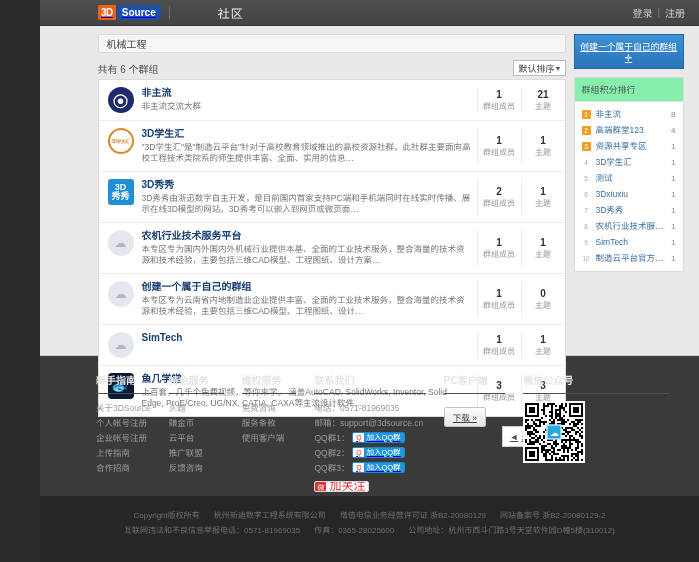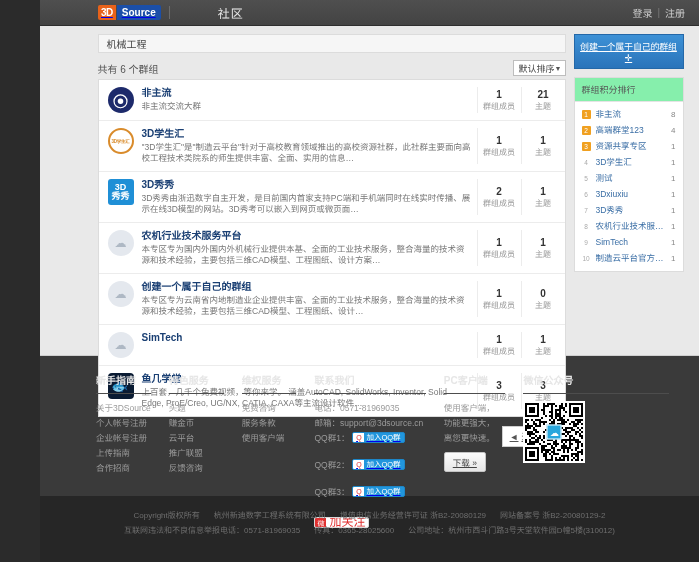--- a/index.html
+++ b/index.html
@@ -196,21 +196,21 @@
   .fcol.c4 { width: 148px; }
   .fcol.c5 { width: 90px; }
   .fcol.c6 { width: 170px; padding-right: 0; }
   .fhd {
     color: #e6e6e6; font-size: 10px; font-weight: bold;
     padding-bottom: 6px; margin-bottom: 7px;
     border-bottom: 1px solid #4d4d4d;
   }
   .flink { display: block; color: #9a9a9a; font-size: 8.5px; line-height: 15px; text-decoration: none; }
   .ftext { color: #9a9a9a; font-size: 8.5px; line-height: 15px; }
-  .qq-row { display: flex; align-items: center; gap: 3px; margin-bottom: 15px; }
+  .qq-row { display: flex; align-items: center; gap: 3px; margin-bottom: 3px; }
   .qq-lab { color: #9a9a9a; font-size: 8.5px; }
   .qq-btn {
     display: inline-flex; align-items: center;
     background: #2196dd; border: 1px solid #1d86c7;
     border-radius: 2px; height: 11px;
     padding: 0 3px 0 0; overflow: hidden;
   }
   .qq-ico {
     width: 11px; height: 11px; background: #fff;
     display: flex; align-items: center; justify-content: center;
@@ -540,25 +540,20 @@
           </div>
         </div>
       <a class="weibo-btn" href="#">
         <span class="weibo-ico">微</span>
         <span class="weibo-txt">加关注</span>
       </a>
     </div>
 
     <div class="fcol c5">
       <div class="fhd">PC客户端</div>
-      <div id="f-pc">
-          <div class="ftext">使用客户端，</div>
-          <div class="ftext">功能更强大，</div>
-          <div class="ftext">离您更快速。</div>
-        </div>
       <a class="dl-btn" href="#">下载 »</a>
     </div>
 
     <div class="fcol c6">
       <div class="fhd">微信公众号</div>
       <div class="qr-area">
         <div class="qr">
           <svg id="qr-svg" width="58" height="58" viewBox="0 0 29 29" shape-rendering="crispEdges">
               <rect width="29" height="29" fill="#fff"></rect>
               <path d="M0 0h1v1h-1zM1 0h1v1h-1zM2 0h1v1h-1zM3 0h1v1h-1zM4 0h1v1h-1zM5 0h1v1h-1zM6 0h1v1h-1zM9 0h1v1h-1zM11 0h1v1h-1zM12 0h1v1h-1zM13 0h1v1h-1zM14 0h1v1h-1zM18 0h1v1h-1zM20 0h1v1h-1zM22 0h1v1h-1zM23 0h1v1h-1zM24 0h1v1h-1zM25 0h1v1h-1zM26 0h1v1h-1zM27 0h1v1h-1zM28 0h1v1h-1zM0 1h1v1h-1zM6 1h1v1h-1zM9 1h1v1h-1zM10 1h1v1h-1zM11 1h1v1h-1zM13 1h1v1h-1zM15 1h1v1h-1zM17 1h1v1h-1zM18 1h1v1h-1zM20 1h1v1h-1zM22 1h1v1h-1zM28 1h1v1h-1zM0 2h1v1h-1zM2 2h1v1h-1zM3 2h1v1h-1zM4 2h1v1h-1zM6 2h1v1h-1zM9 2h1v1h-1zM13 2h1v1h-1zM17 2h1v1h-1zM18 2h1v1h-1zM19 2h1v1h-1zM22 2h1v1h-1zM24 2h1v1h-1zM25 2h1v1h-1zM26 2h1v1h-1zM28 2h1v1h-1zM0 3h1v1h-1zM2 3h1v1h-1zM3 3h1v1h-1zM4 3h1v1h-1zM6 3h1v1h-1zM8 3h1v1h-1zM9 3h1v1h-1zM13 3h1v1h-1zM15 3h1v1h-1zM16 3h1v1h-1zM17 3h1v1h-1zM19 3h1v1h-1zM22 3h1v1h-1zM24 3h1v1h-1zM25 3h1v1h-1zM26 3h1v1h-1zM28 3h1v1h-1zM0 4h1v1h-1zM2 4h1v1h-1zM3 4h1v1h-1zM4 4h1v1h-1zM6 4h1v1h-1zM9 4h1v1h-1zM12 4h1v1h-1zM13 4h1v1h-1zM15 4h1v1h-1zM17 4h1v1h-1zM20 4h1v1h-1zM22 4h1v1h-1zM24 4h1v1h-1zM25 4h1v1h-1zM26 4h1v1h-1zM28 4h1v1h-1zM0 5h1v1h-1zM6 5h1v1h-1zM9 5h1v1h-1zM13 5h1v1h-1zM15 5h1v1h-1zM16 5h1v1h-1zM17 5h1v1h-1zM22 5h1v1h-1zM28 5h1v1h-1zM0 6h1v1h-1zM1 6h1v1h-1zM2 6h1v1h-1zM3 6h1v1h-1zM4 6h1v1h-1zM5 6h1v1h-1zM6 6h1v1h-1zM10 6h1v1h-1zM12 6h1v1h-1zM13 6h1v1h-1zM15 6h1v1h-1zM16 6h1v1h-1zM17 6h1v1h-1zM19 6h1v1h-1zM22 6h1v1h-1zM23 6h1v1h-1zM24 6h1v1h-1zM25 6h1v1h-1zM26 6h1v1h-1zM27 6h1v1h-1zM28 6h1v1h-1zM8 7h1v1h-1zM13 7h1v1h-1zM15 7h1v1h-1zM17 7h1v1h-1zM18 7h1v1h-1zM0 8h1v1h-1zM1 8h1v1h-1zM3 8h1v1h-1zM5 8h1v1h-1zM6 8h1v1h-1zM7 8h1v1h-1zM12 8h1v1h-1zM14 8h1v1h-1zM16 8h1v1h-1zM17 8h1v1h-1zM18 8h1v1h-1zM19 8h1v1h-1zM21 8h1v1h-1zM25 8h1v1h-1zM26 8h1v1h-1zM27 8h1v1h-1zM28 8h1v1h-1zM0 9h1v1h-1zM4 9h1v1h-1zM7 9h1v1h-1zM8 9h1v1h-1zM9 9h1v1h-1zM10 9h1v1h-1zM13 9h1v1h-1zM14 9h1v1h-1zM18 9h1v1h-1zM19 9h1v1h-1zM20 9h1v1h-1zM23 9h1v1h-1zM24 9h1v1h-1zM26 9h1v1h-1zM27 9h1v1h-1zM1 10h1v1h-1zM4 10h1v1h-1zM5 10h1v1h-1zM7 10h1v1h-1zM9 10h1v1h-1zM12 10h1v1h-1zM13 10h1v1h-1zM14 10h1v1h-1zM16 10h1v1h-1zM17 10h1v1h-1zM18 10h1v1h-1zM19 10h1v1h-1zM22 10h1v1h-1zM24 10h1v1h-1zM25 10h1v1h-1zM26 10h1v1h-1zM28 10h1v1h-1zM0 11h1v1h-1zM1 11h1v1h-1zM2 11h1v1h-1zM3 11h1v1h-1zM5 11h1v1h-1zM6 11h1v1h-1zM7 11h1v1h-1zM11 11h1v1h-1zM16 11h1v1h-1zM24 11h1v1h-1zM25 11h1v1h-1zM0 12h1v1h-1zM1 12h1v1h-1zM2 12h1v1h-1zM4 12h1v1h-1zM12 12h1v1h-1zM15 12h1v1h-1zM16 12h1v1h-1zM18 12h1v1h-1zM20 12h1v1h-1zM21 12h1v1h-1zM22 12h1v1h-1zM23 12h1v1h-1zM26 12h1v1h-1zM28 12h1v1h-1zM0 13h1v1h-1zM4 13h1v1h-1zM5 13h1v1h-1zM10 13h1v1h-1zM12 13h1v1h-1zM13 13h1v1h-1zM15 13h1v1h-1zM17 13h1v1h-1zM19 13h1v1h-1zM20 13h1v1h-1zM23 13h1v1h-1zM24 13h1v1h-1zM27 13h1v1h-1zM1 14h1v1h-1zM2 14h1v1h-1zM3 14h1v1h-1zM5 14h1v1h-1zM6 14h1v1h-1zM9 14h1v1h-1zM11 14h1v1h-1zM17 14h1v1h-1zM20 14h1v1h-1zM21 14h1v1h-1zM22 14h1v1h-1zM25 14h1v1h-1zM26 14h1v1h-1zM28 14h1v1h-1zM1 15h1v1h-1zM2 15h1v1h-1zM3 15h1v1h-1zM4 15h1v1h-1zM14 15h1v1h-1zM15 15h1v1h-1zM16 15h1v1h-1zM18 15h1v1h-1zM19 15h1v1h-1zM21 15h1v1h-1zM25 15h1v1h-1zM27 15h1v1h-1zM2 16h1v1h-1zM5 16h1v1h-1zM7 16h1v1h-1zM9 16h1v1h-1zM14 16h1v1h-1zM15 16h1v1h-1zM16 16h1v1h-1zM17 16h1v1h-1zM20 16h1v1h-1zM22 16h1v1h-1zM23 16h1v1h-1zM27 16h1v1h-1zM28 16h1v1h-1zM3 17h1v1h-1zM4 17h1v1h-1zM6 17h1v1h-1zM7 17h1v1h-1zM9 17h1v1h-1zM15 17h1v1h-1zM17 17h1v1h-1zM22 17h1v1h-1zM24 17h1v1h-1zM28 17h1v1h-1zM0 18h1v1h-1zM2 18h1v1h-1zM5 18h1v1h-1zM6 18h1v1h-1zM8 18h1v1h-1zM11 18h1v1h-1zM12 18h1v1h-1zM13 18h1v1h-1zM15 18h1v1h-1zM18 18h1v1h-1zM19 18h1v1h-1zM20 18h1v1h-1zM21 18h1v1h-1zM22 18h1v1h-1zM23 18h1v1h-1zM24 18h1v1h-1zM25 18h1v1h-1zM26 18h1v1h-1zM0 19h1v1h-1zM2 19h1v1h-1zM3 19h1v1h-1zM4 19h1v1h-1zM5 19h1v1h-1zM6 19h1v1h-1zM9 19h1v1h-1zM14 19h1v1h-1zM15 19h1v1h-1zM18 19h1v1h-1zM20 19h1v1h-1zM22 19h1v1h-1zM25 19h1v1h-1zM26 19h1v1h-1zM27 19h1v1h-1zM1 20h1v1h-1zM2 20h1v1h-1zM3 20h1v1h-1zM4 20h1v1h-1zM7 20h1v1h-1zM11 20h1v1h-1zM12 20h1v1h-1zM14 20h1v1h-1zM15 20h1v1h-1zM16 20h1v1h-1zM19 20h1v1h-1zM22 20h1v1h-1zM23 20h1v1h-1zM26 20h1v1h-1zM28 20h1v1h-1zM8 21h1v1h-1zM9 21h1v1h-1zM10 21h1v1h-1zM13 21h1v1h-1zM15 21h1v1h-1zM18 21h1v1h-1zM19 21h1v1h-1zM20 21h1v1h-1zM22 21h1v1h-1zM26 21h1v1h-1zM28 21h1v1h-1zM0 22h1v1h-1zM1 22h1v1h-1zM2 22h1v1h-1zM3 22h1v1h-1zM4 22h1v1h-1zM5 22h1v1h-1zM6 22h1v1h-1zM8 22h1v1h-1zM9 22h1v1h-1zM13 22h1v1h-1zM14 22h1v1h-1zM18 22h1v1h-1zM19 22h1v1h-1zM20 22h1v1h-1zM21 22h1v1h-1zM22 22h1v1h-1zM25 22h1v1h-1zM26 22h1v1h-1zM0 23h1v1h-1zM6 23h1v1h-1zM8 23h1v1h-1zM9 23h1v1h-1zM10 23h1v1h-1zM11 23h1v1h-1zM12 23h1v1h-1zM14 23h1v1h-1zM16 23h1v1h-1zM17 23h1v1h-1zM19 23h1v1h-1zM21 23h1v1h-1zM23 23h1v1h-1zM25 23h1v1h-1zM28 23h1v1h-1zM0 24h1v1h-1zM2 24h1v1h-1zM3 24h1v1h-1zM4 24h1v1h-1zM6 24h1v1h-1zM8 24h1v1h-1zM10 24h1v1h-1zM11 24h1v1h-1zM13 24h1v1h-1zM14 24h1v1h-1zM19 24h1v1h-1zM21 24h1v1h-1zM26 24h1v1h-1zM27 24h1v1h-1zM28 24h1v1h-1zM0 25h1v1h-1zM2 25h1v1h-1zM3 25h1v1h-1zM4 25h1v1h-1zM6 25h1v1h-1zM9 25h1v1h-1zM10 25h1v1h-1zM12 25h1v1h-1zM14 25h1v1h-1zM15 25h1v1h-1zM16 25h1v1h-1zM23 25h1v1h-1zM24 25h1v1h-1zM25 25h1v1h-1zM26 25h1v1h-1zM28 25h1v1h-1zM0 26h1v1h-1zM2 26h1v1h-1zM3 26h1v1h-1zM4 26h1v1h-1zM6 26h1v1h-1zM9 26h1v1h-1zM10 26h1v1h-1zM13 26h1v1h-1zM18 26h1v1h-1zM19 26h1v1h-1zM20 26h1v1h-1zM21 26h1v1h-1zM23 26h1v1h-1zM25 26h1v1h-1zM26 26h1v1h-1zM0 27h1v1h-1zM6 27h1v1h-1zM10 27h1v1h-1zM13 27h1v1h-1zM15 27h1v1h-1zM17 27h1v1h-1zM19 27h1v1h-1zM21 27h1v1h-1zM24 27h1v1h-1zM26 27h1v1h-1zM0 28h1v1h-1zM1 28h1v1h-1zM2 28h1v1h-1zM3 28h1v1h-1zM4 28h1v1h-1zM5 28h1v1h-1zM6 28h1v1h-1zM10 28h1v1h-1zM11 28h1v1h-1zM12 28h1v1h-1zM13 28h1v1h-1zM15 28h1v1h-1zM16 28h1v1h-1zM17 28h1v1h-1zM18 28h1v1h-1zM19 28h1v1h-1zM21 28h1v1h-1zM23 28h1v1h-1zM25 28h1v1h-1zM26 28h1v1h-1zM28 28h1v1h-1z" fill="#000"></path>

